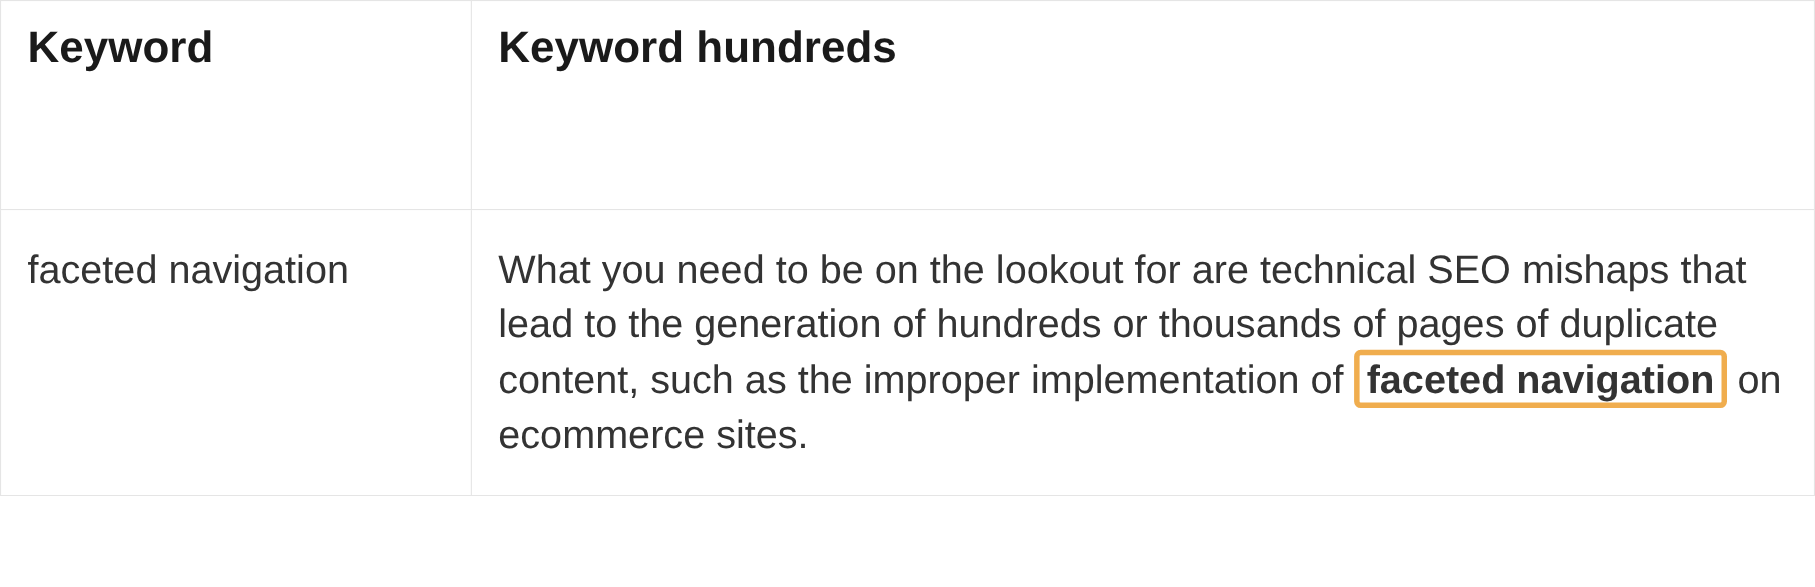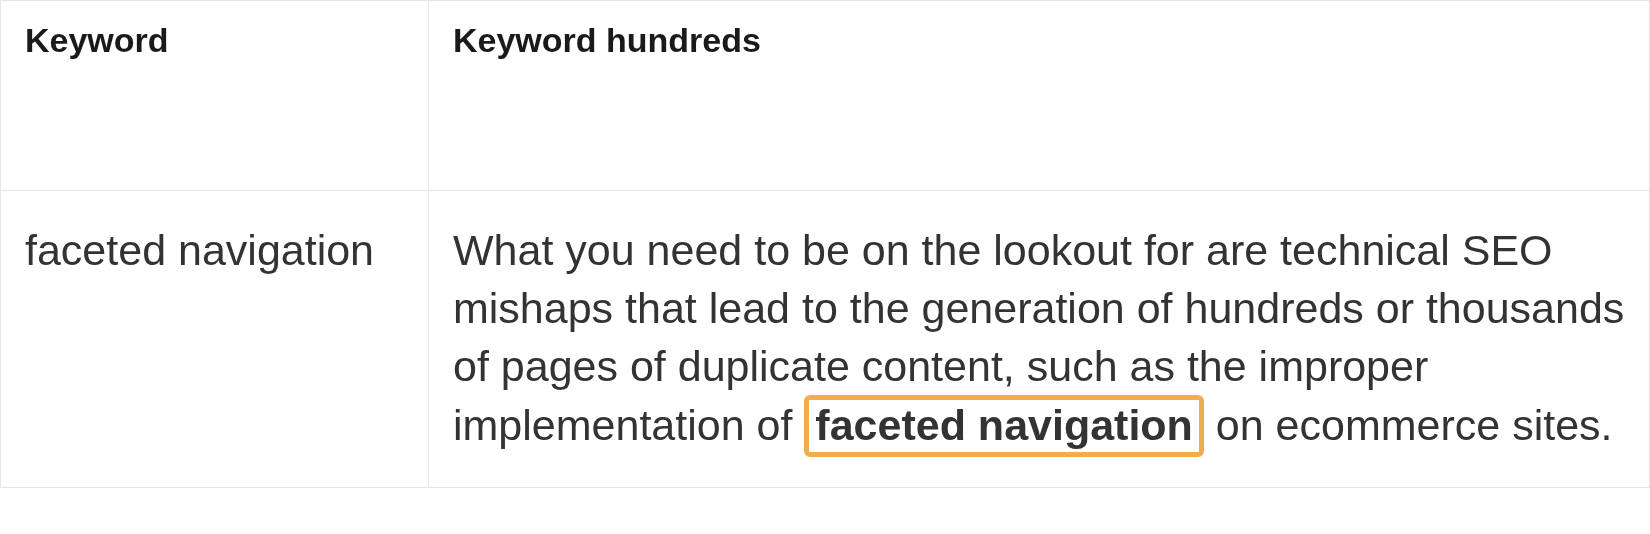--- a/index.html
+++ b/index.html
@@ -18,29 +18,29 @@
       border: 1px solid #e5e5e5;
     }
     th, td {
       text-align: left;
       padding: 20px 24px;
       border: 1px solid #e5e5e5;
       vertical-align: top;
     }
     th {
       font-weight: 700;
-      font-size: 34px;
+      font-size: 40px;
       color: #1a1a1a;
       height: 190px;
     }
     th:first-child {
       width: 428px;
     }
     td {
-      font-size: 43px;
+      font-size: 36px;
       color: #333333;
       line-height: 1.35;
       padding-top: 30px;
       padding-bottom: 30px;
       margin-top: 47px;
     }
     td:first-child {
       width: 428px;
     }
     .highlight {

